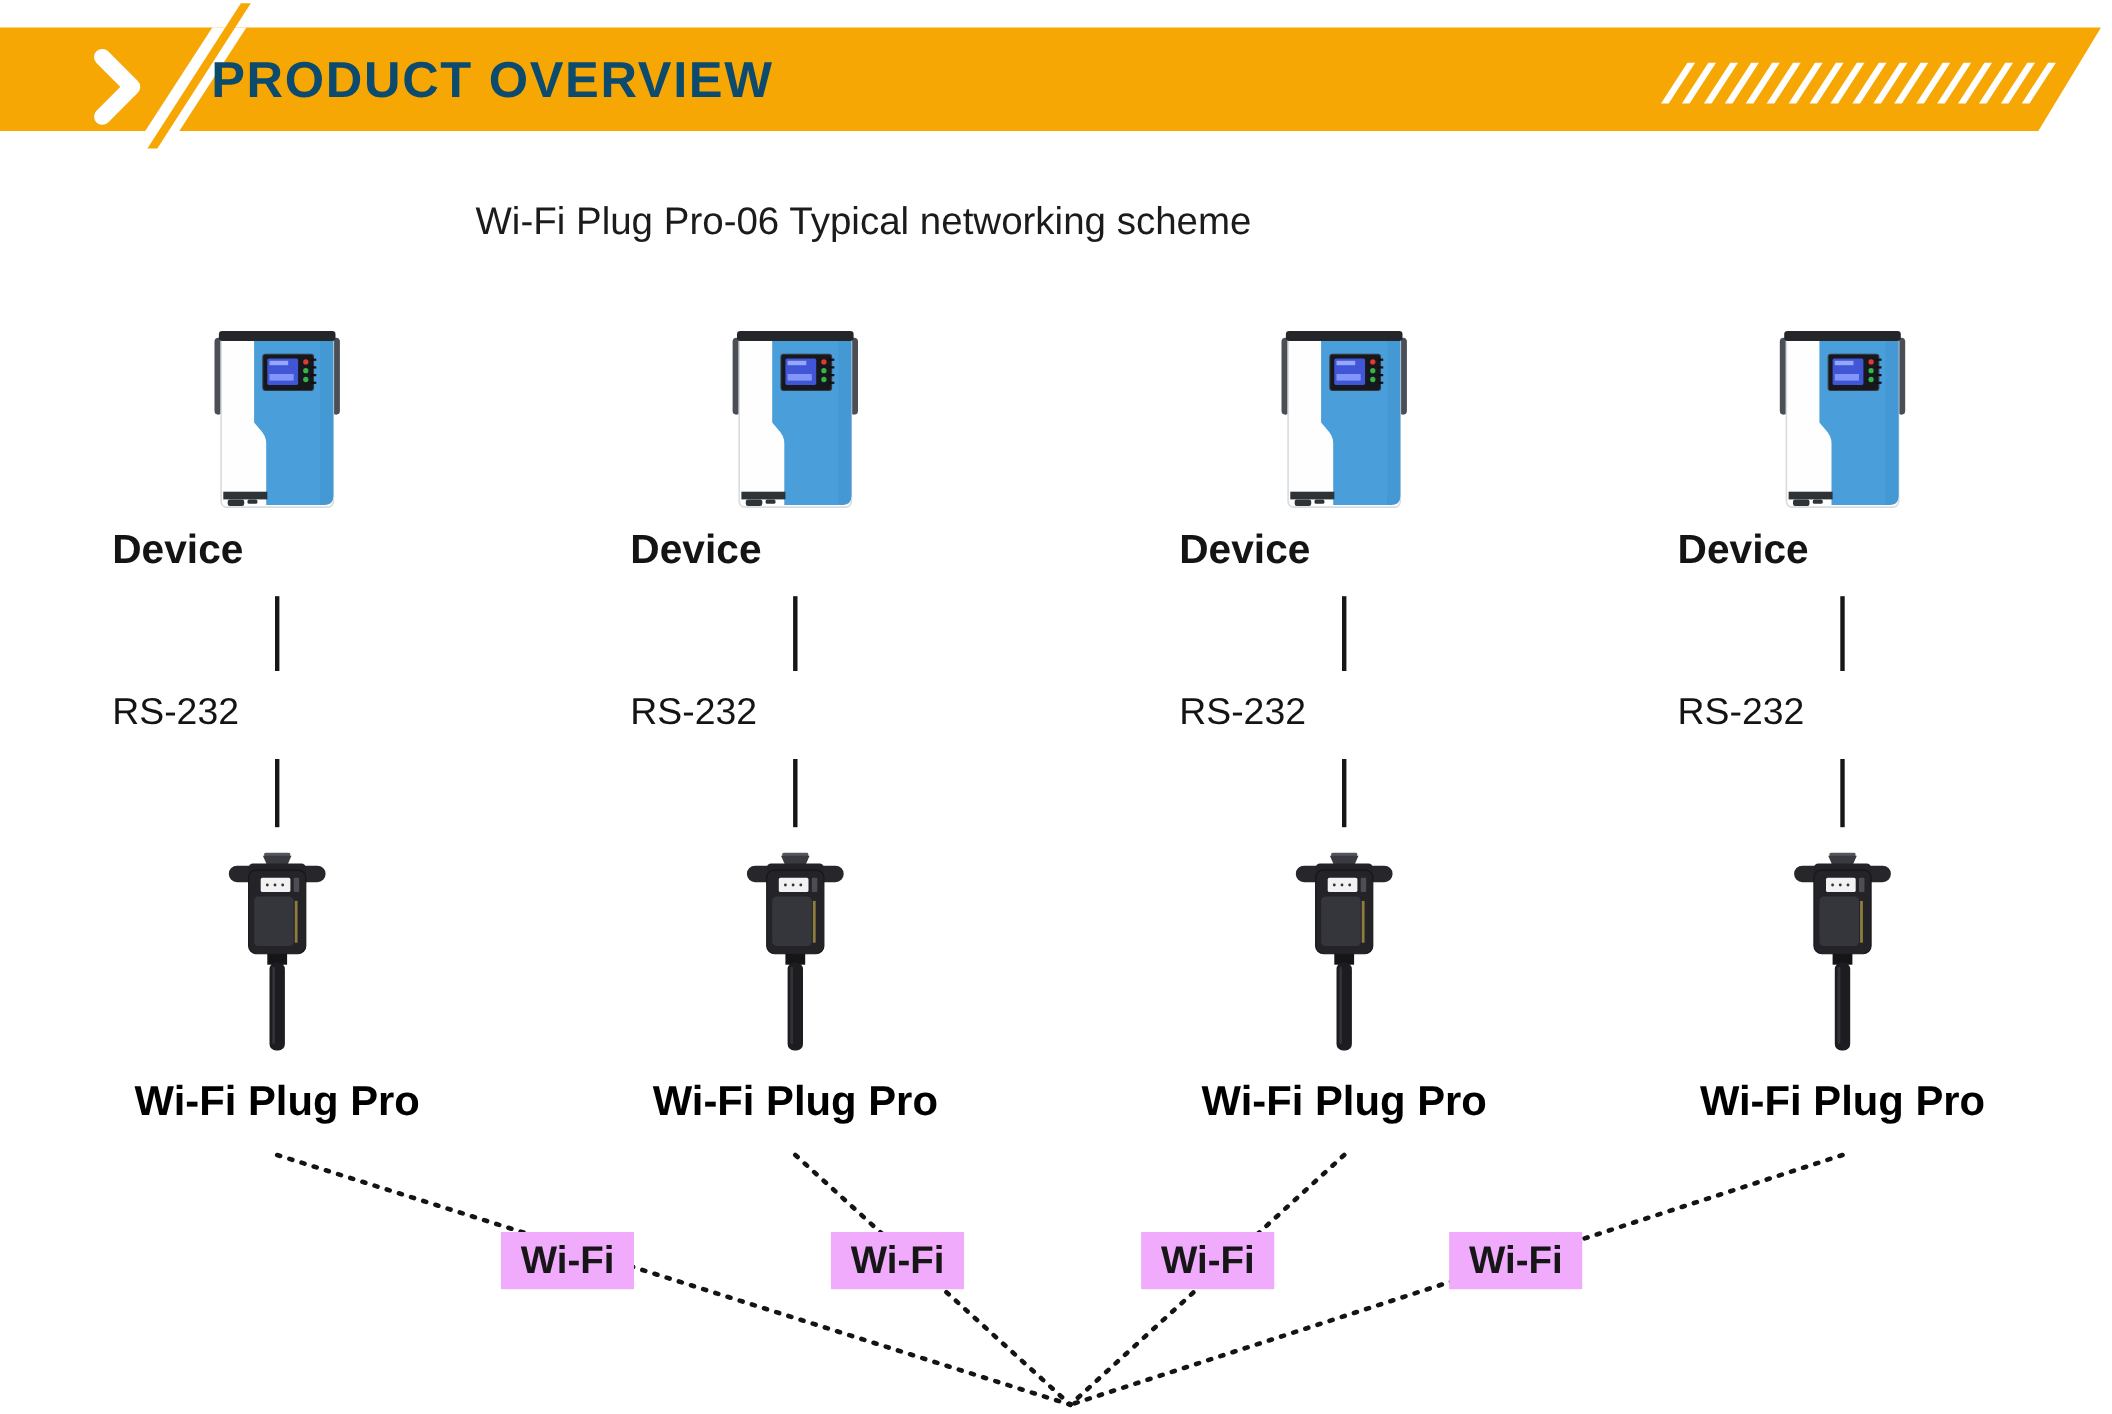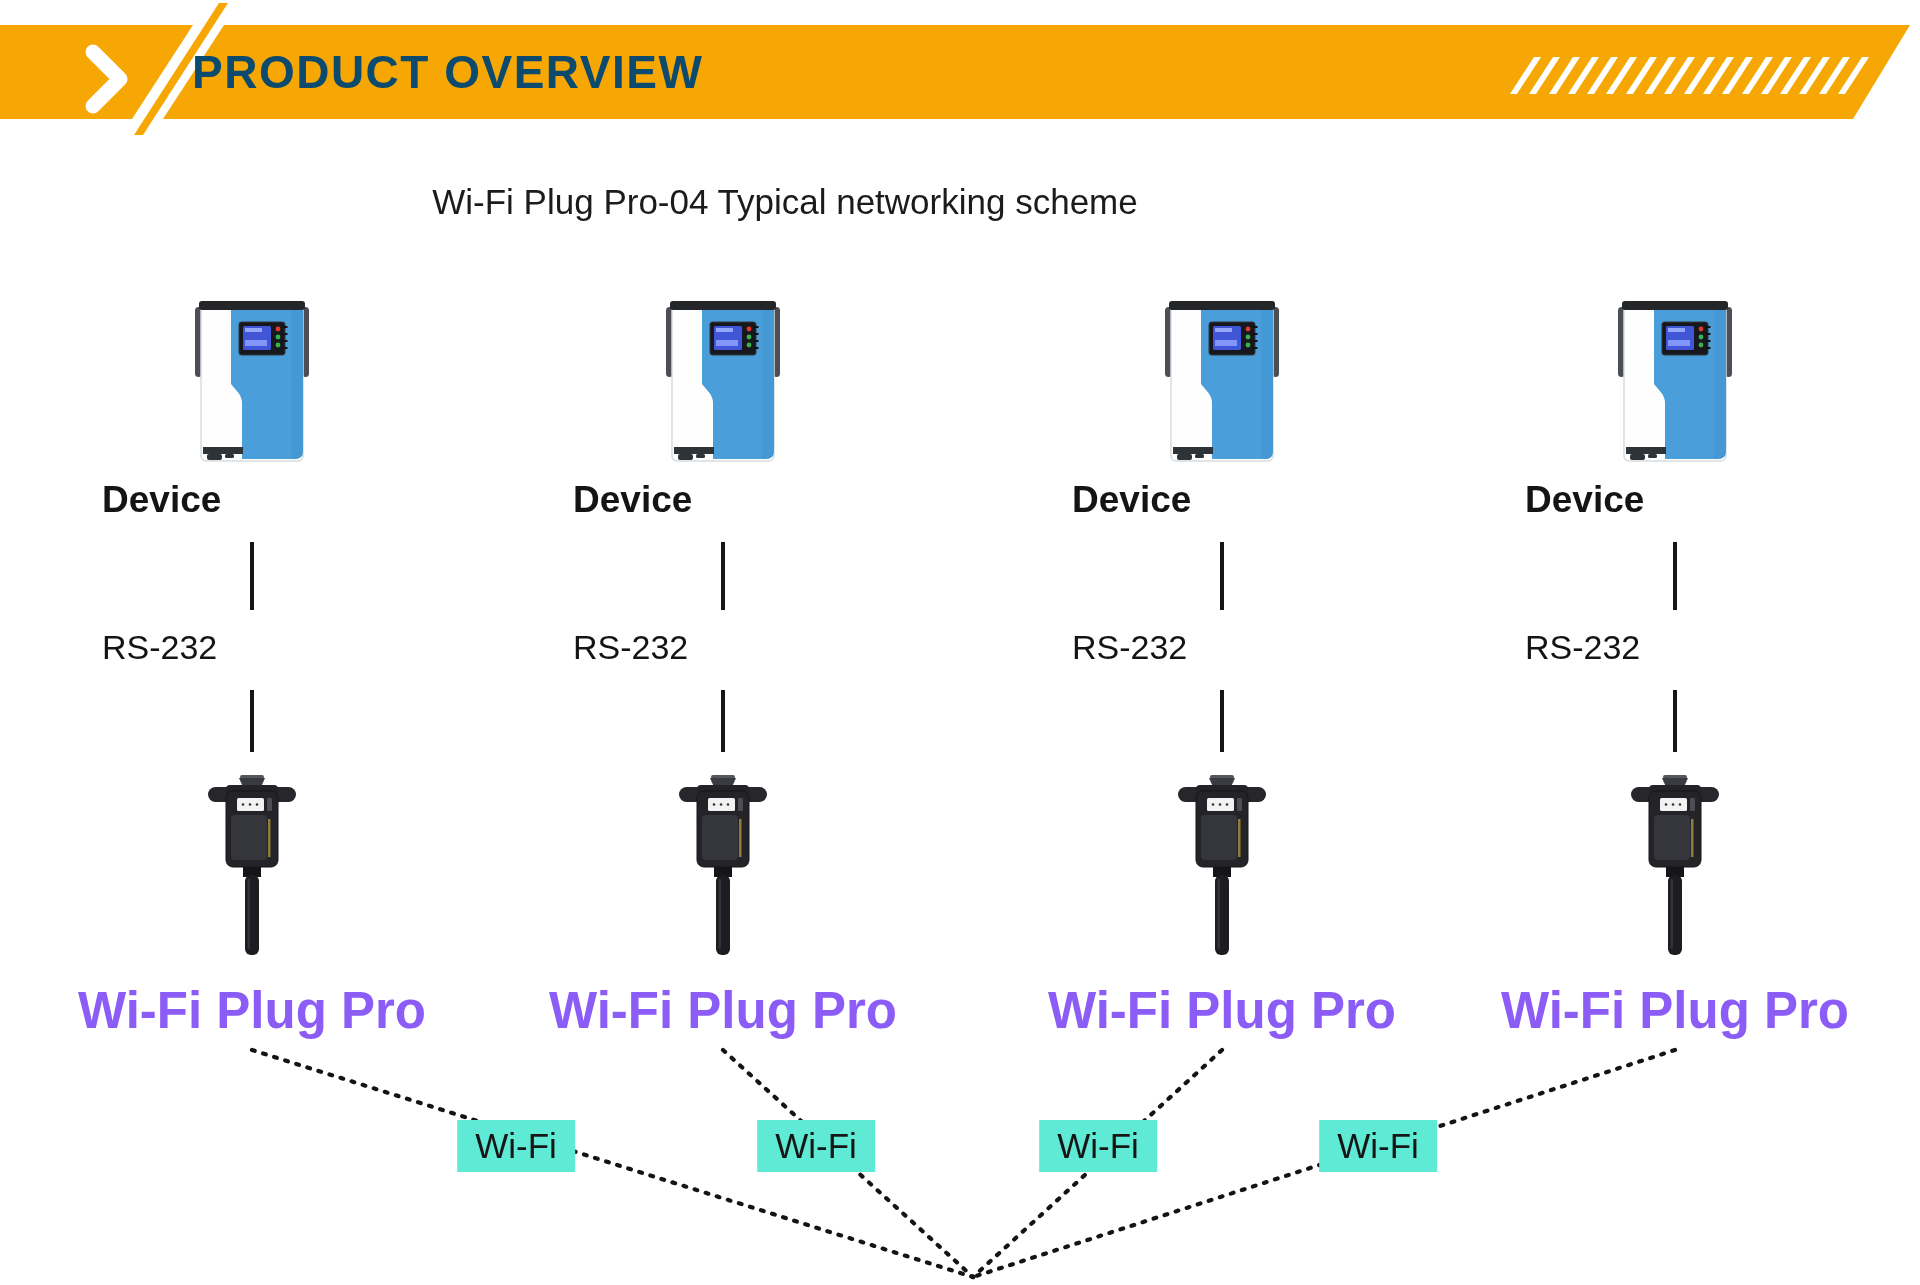--- a/index.html
+++ b/index.html
@@ -35,28 +35,28 @@
   .device-wrap { top:299px; left:50%; transform:translateX(-50%); width:116px; height:168px; }
   .device-label { top:479px; left:0; width:100%; text-align:left;
     font-size:37px; font-weight:700; color:#141414; }
   .vline { left:50%; width:4px; margin-left:-2px; background:#161616; }
   .vline-1 { top:542px; height:68px; }
   .vline-2 { top:690px; height:62px; }
   .rs-label { top:628px; left:0; width:100%; 
     font-size:34px; font-weight:400; color:#141414; }
   .plug-wrap { top:775px; left:50%; transform:translateX(-50%); width:92px; height:184px; }
   .plug-label { top:981px; left:50%; transform:translateX(-50%);
-    font-size:51px; font-weight:700; color:#8b5cf6; white-space:nowrap; }
+    font-size:38px; font-weight:700; color:#000000; white-space:nowrap; }
 
   .wifi-lines { position:absolute; left:0; top:0; width:1920px; height:1285px; z-index:1; pointer-events:none; }
 
   .wifi-label {
     position:absolute; top:1120px; transform:translateX(-50%); z-index:2;
-    height:52px; line-height:52px; padding:0 18px; background:#5eead4;
-    font-size:35px; font-weight:400; color:#161616; white-space:nowrap;
+    height:52px; line-height:52px; padding:0 18px; background:#f0abfc;
+    font-size:35px; font-weight:700; color:#161616; white-space:nowrap;
   }
   .wifi-1 { left:516px; } .wifi-2 { left:816px; } .wifi-3 { left:1098px; } .wifi-4 { left:1378px; }
 
   .col-1 { left:102px; } .col-2 { left:573px; } .col-3 { left:1072px; } .col-4 { left:1525px; }
 </style>
 </head>
 <body>
 
 <svg width="0" height="0" style="position:absolute">
   <defs>
@@ -107,21 +107,21 @@
   <svg class="header-svg">
     <path d="M0,25 L1910,25 L1853,119 L0,119 Z" fill="#F6A703"></path>
     <path d="M193,25 L224,25 L163,119 L132,119 Z" fill="#ffffff"></path>
     <path d="M219,3 L228,3 L143,135 L134,135 Z" fill="#F6A703"></path>
     <polyline points="93,52 120,79 93,106" fill="none" stroke="#ffffff" stroke-width="15" stroke-linecap="round" stroke-linejoin="round"></polyline>
   </svg>
   <div class="banner-title">PRODUCT OVERVIEW</div>
   <div class="slash-row"><span class="slash"></span><span class="slash"></span><span class="slash"></span><span class="slash"></span><span class="slash"></span><span class="slash"></span><span class="slash"></span><span class="slash"></span><span class="slash"></span><span class="slash"></span><span class="slash"></span><span class="slash"></span><span class="slash"></span><span class="slash"></span><span class="slash"></span><span class="slash"></span><span class="slash"></span><span class="slash"></span></div>
 </div>
 
-<div class="diagram-title">Wi-Fi Plug Pro-04 Typical networking scheme</div>
+<div class="diagram-title">Wi-Fi Plug Pro-06 Typical networking scheme</div>
 
 <svg class="wifi-lines">
   <g stroke="#141414" stroke-width="4.2" stroke-dasharray="2.8 8.8" stroke-linecap="round">
     <line x1="252" y1="1050" x2="973" y2="1277"></line>
     <line x1="723" y1="1050" x2="973" y2="1277"></line>
     <line x1="1222" y1="1050" x2="973" y2="1277"></line>
     <line x1="1675" y1="1050" x2="973" y2="1277"></line>
   </g>
 </svg>
 

